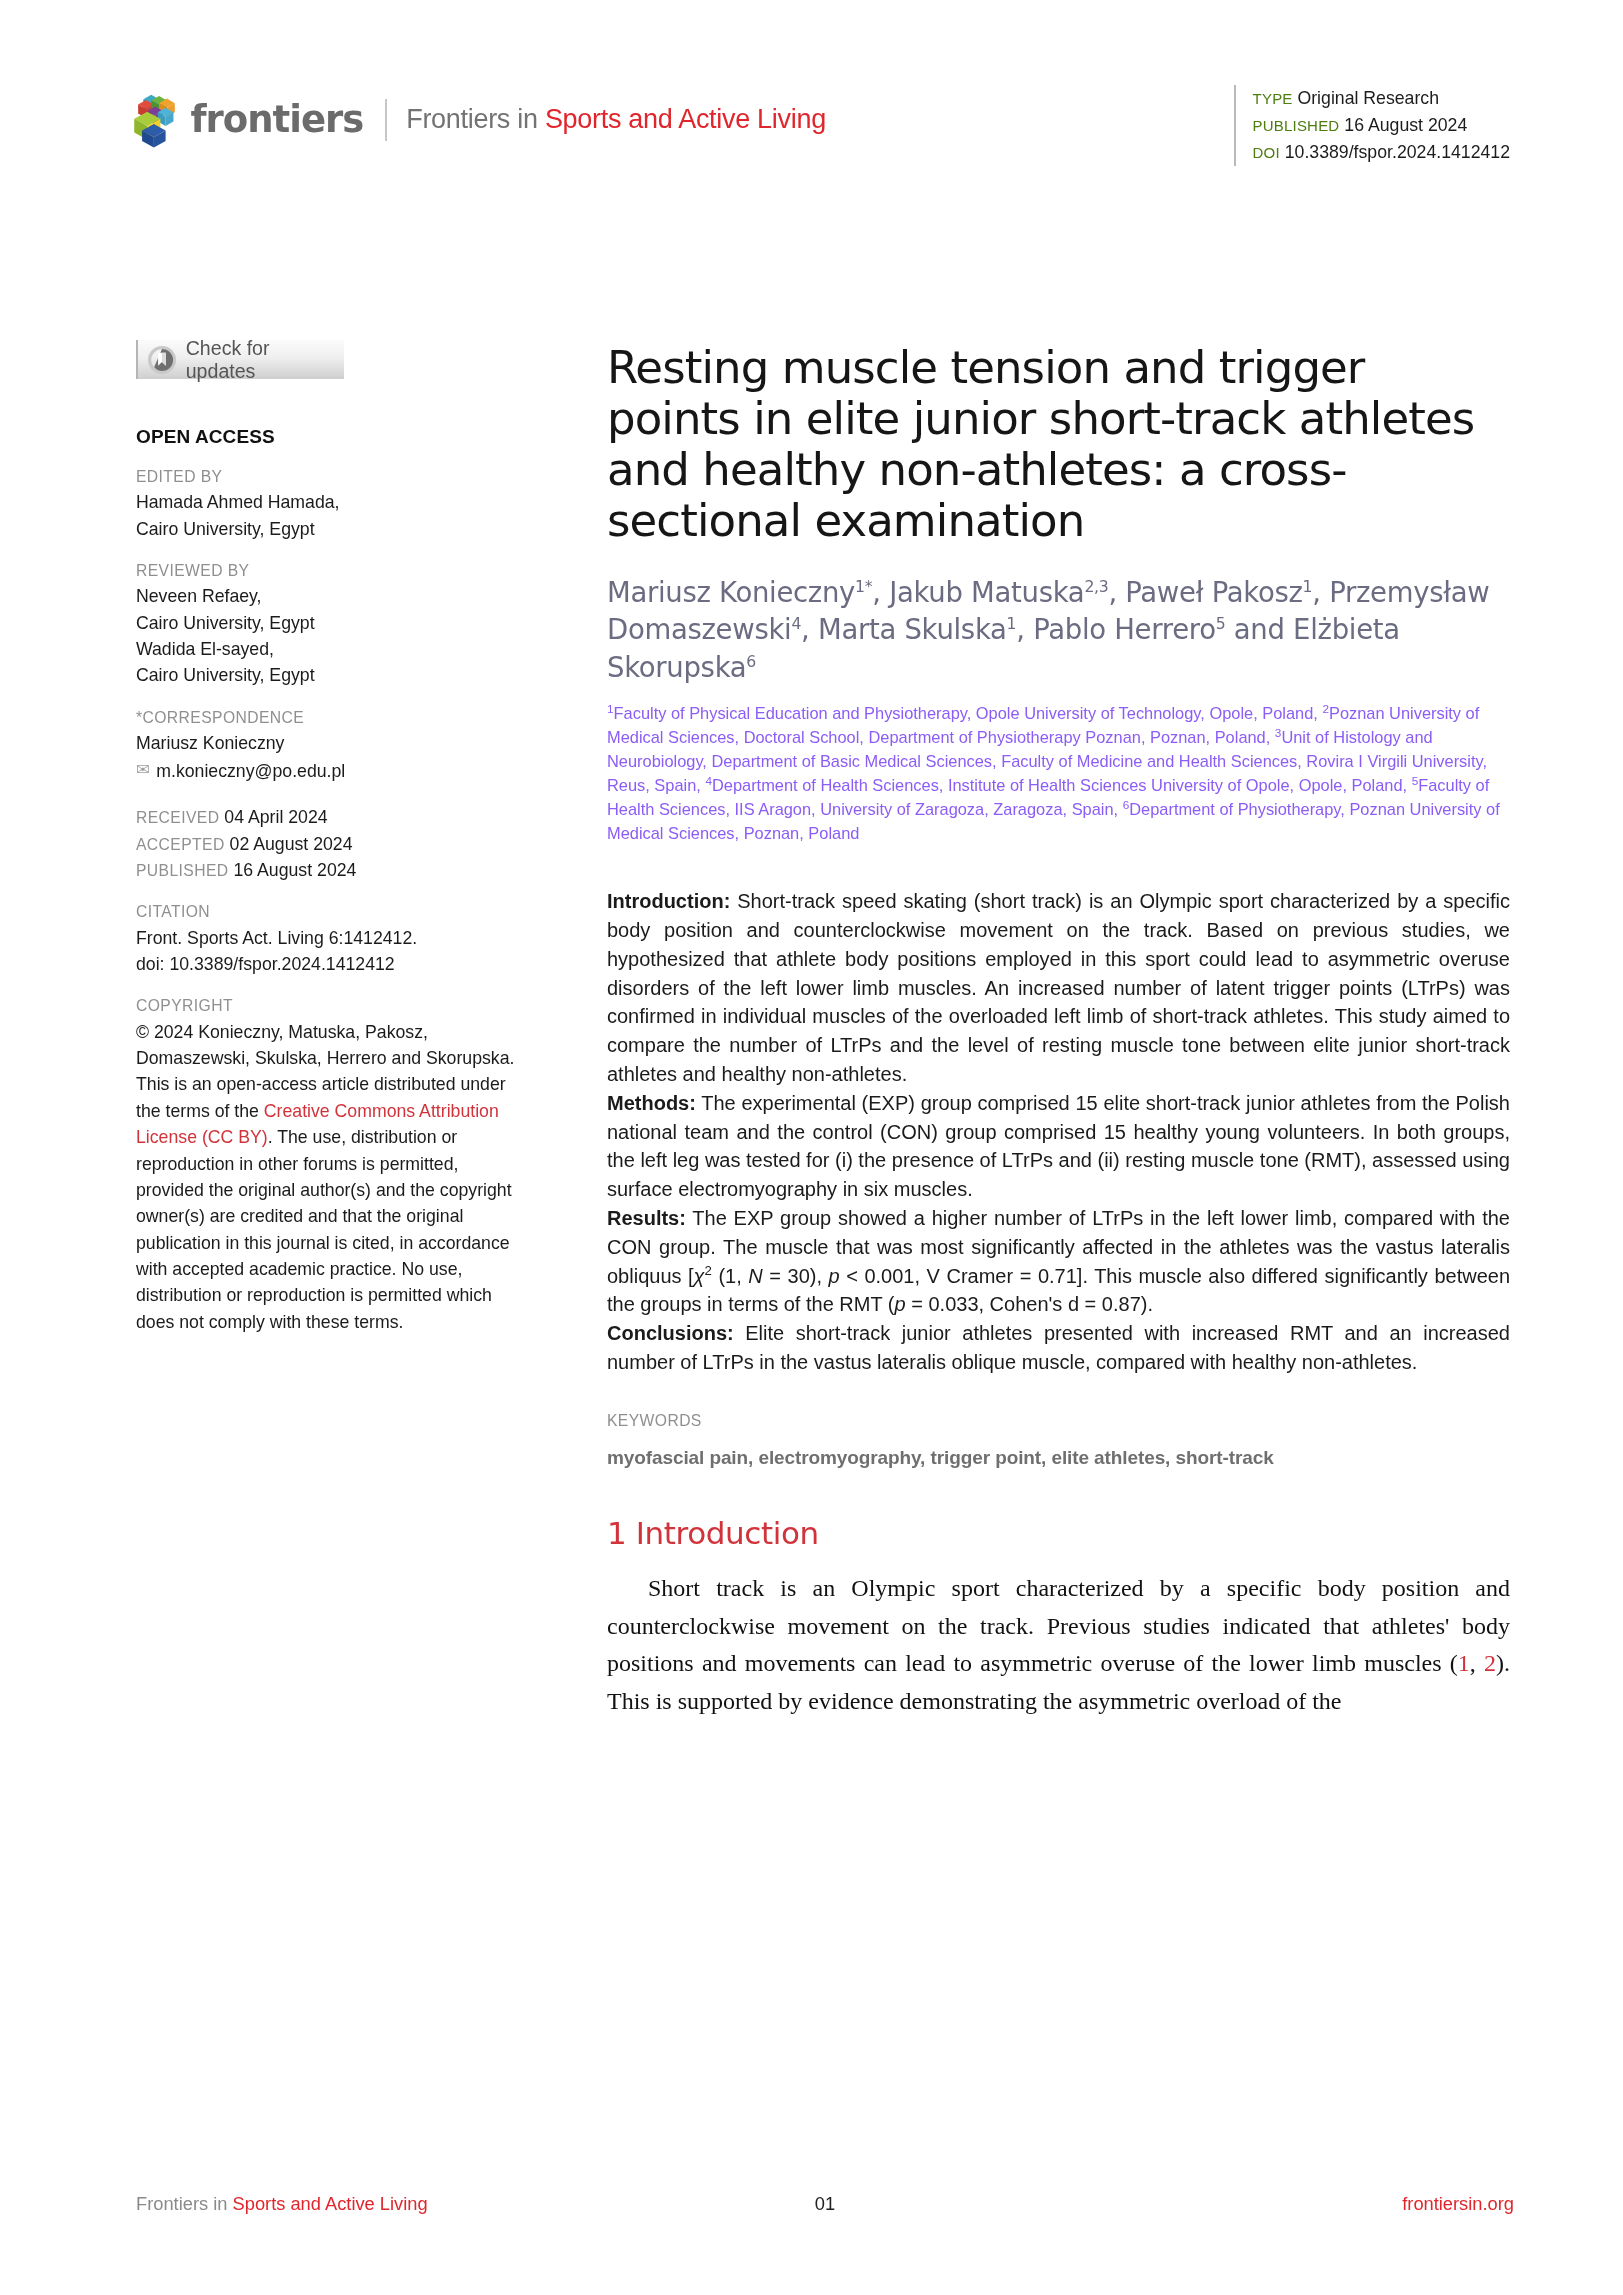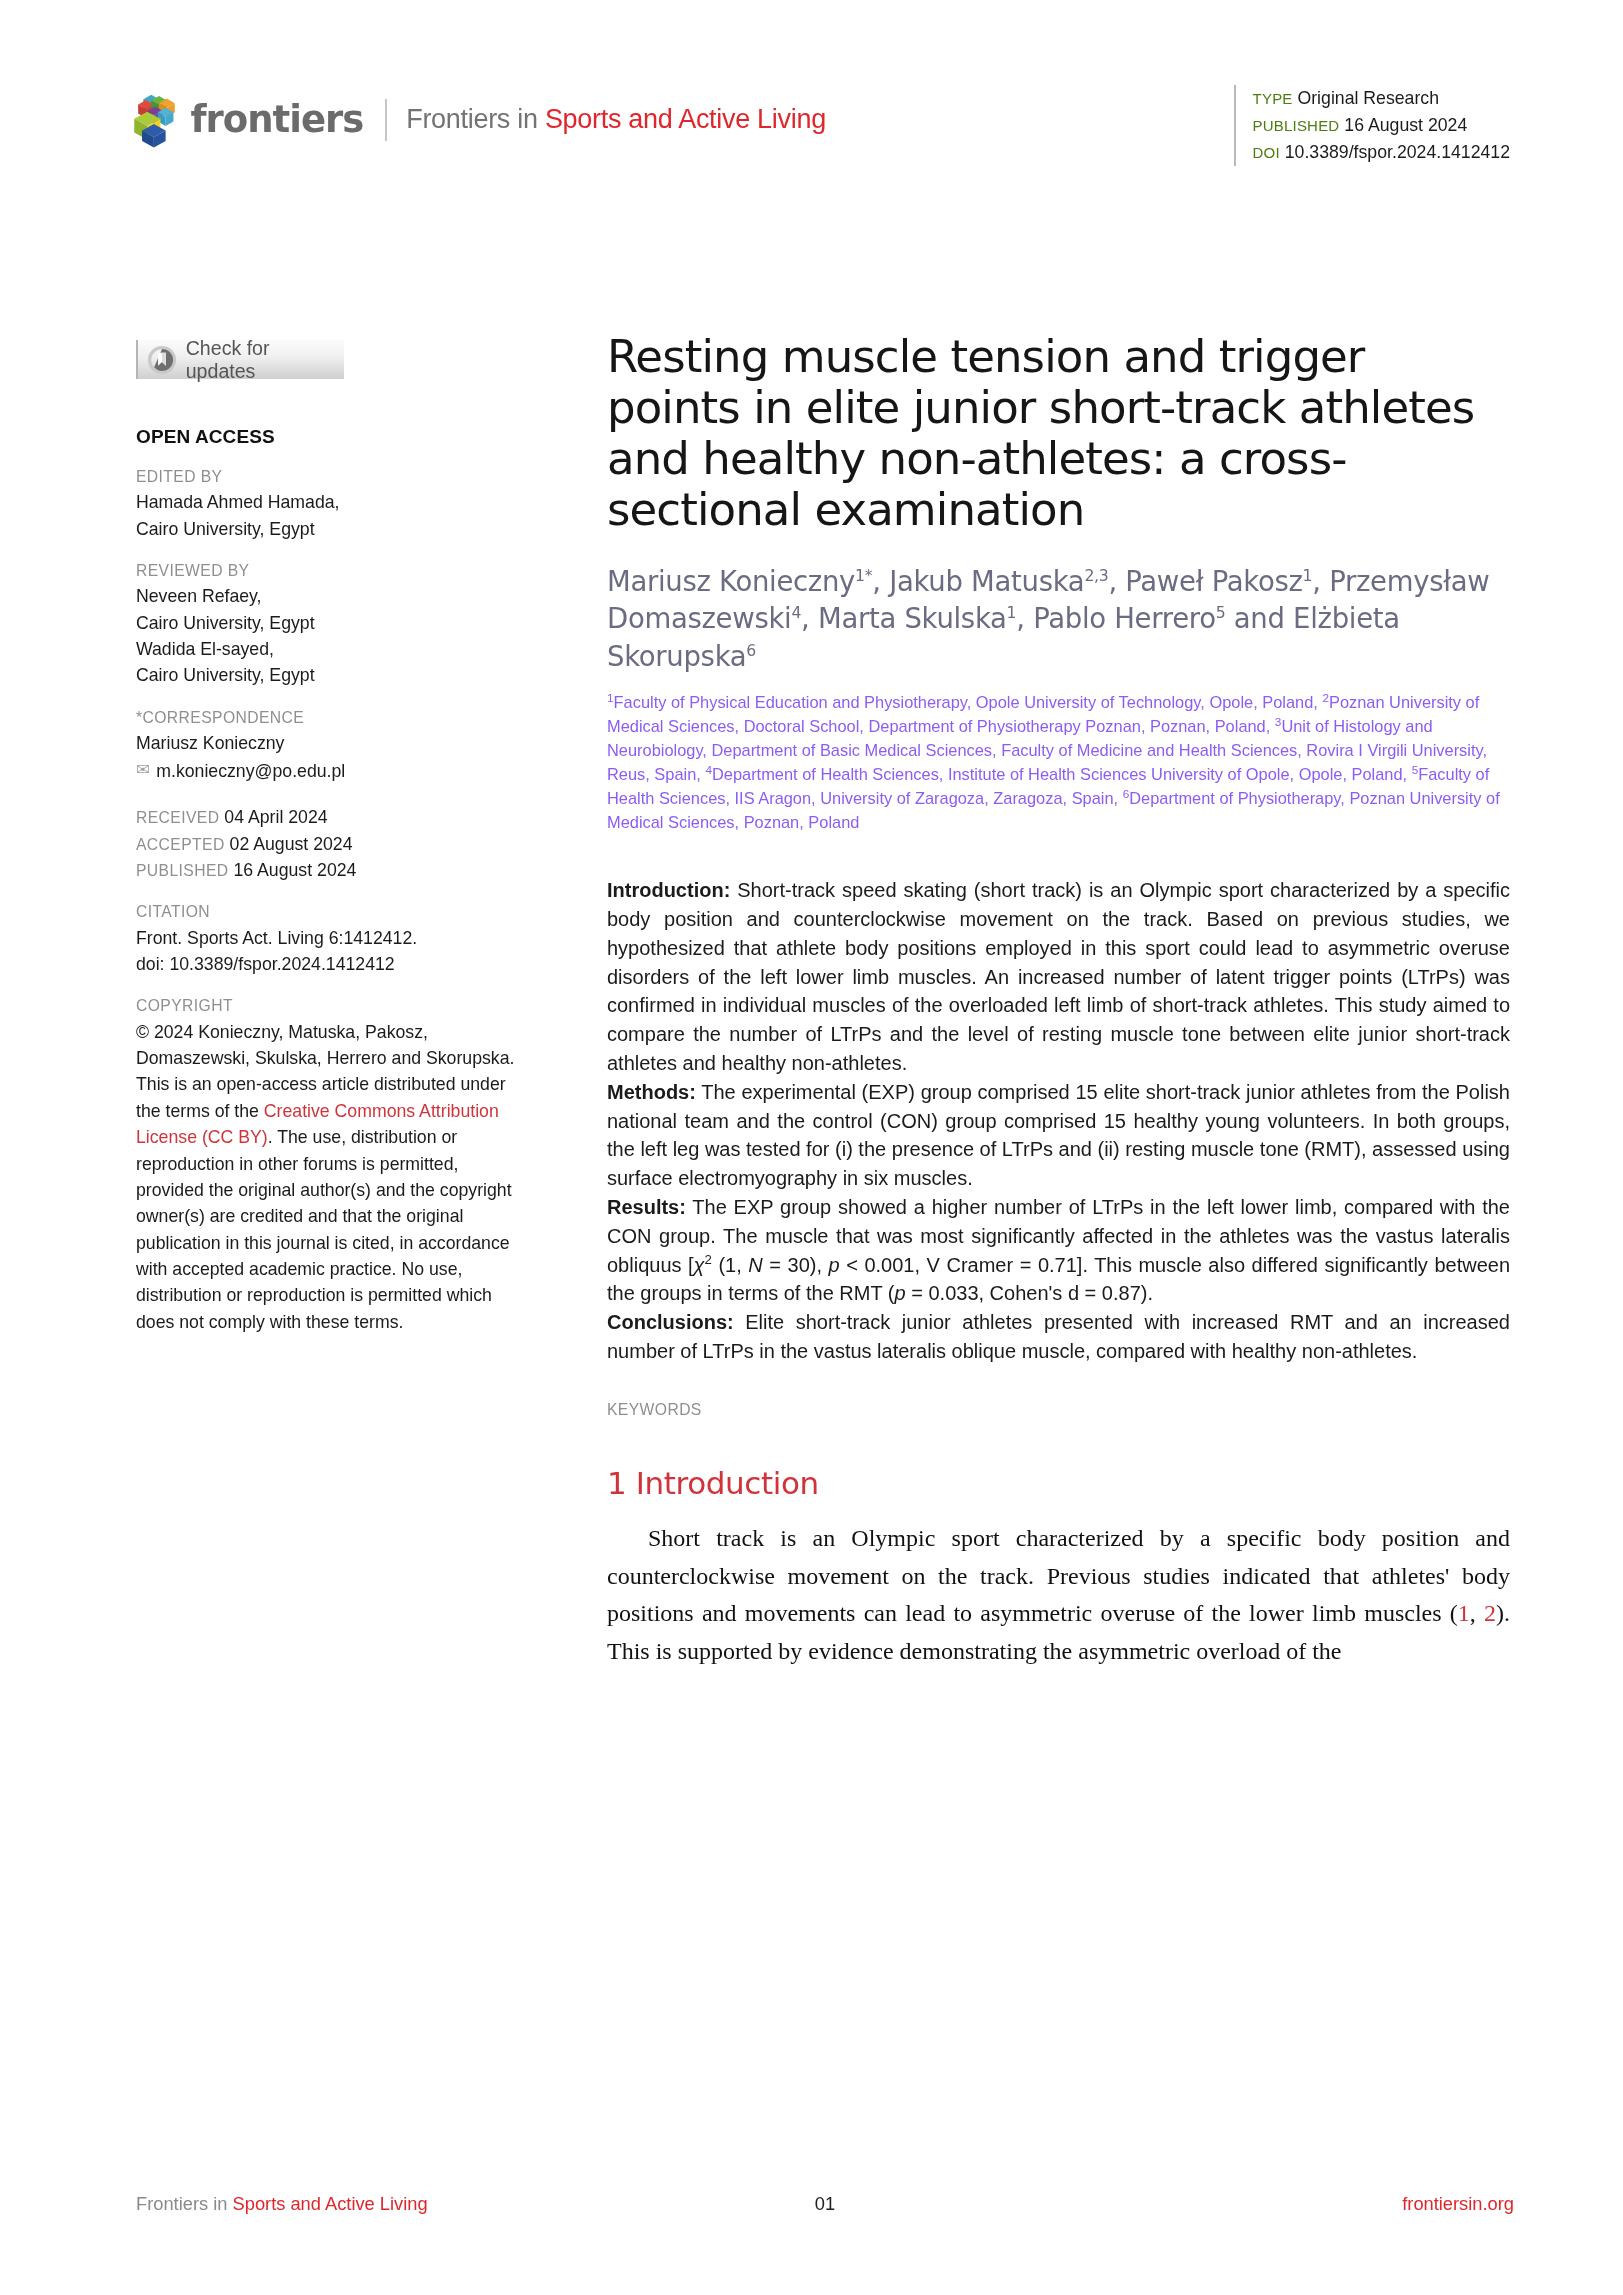--- a/index.html
+++ b/index.html
@@ -51,21 +51,21 @@
   .sec{margin-top:20px;}
   .sec-lbl{font-size:15.7px;color:#8f8f8f;letter-spacing:0.4px;font-family:"Liberation Sans",sans-serif;
            margin-bottom:3.3px;}
   .sec-txt{font-size:17.7px;color:#1b1b1b;line-height:1.49;font-family:"Liberation Sans",sans-serif;}
   .inline-lbl{font-size:15.7px;color:#8f8f8f;letter-spacing:0.4px;}
   .mail-row{display:flex;align-items:flex-start;gap:6.5px;margin-top:1.3px;}
   .mail-ico{font-size:16.4px;color:#9e9e9e;line-height:1.45;}
   .sec-txt a, .lnk{color:#d1333b;text-decoration:none;}
 
   
-  .main{position:absolute;left:599px;top:331px;width:903px;}
+  .main{position:absolute;left:599px;top:342px;width:903px;}
   .title{
     font-family:"DejaVu Sans", sans-serif;
     font-size:45px;line-height:1.135;font-weight:400;color:#161616;
     letter-spacing:-0.9px;margin:0;
   }
   .authors{
     margin-top:27.5px;
     font-family:"DejaVu Sans", sans-serif;
     font-size:27.5px;line-height:1.37;color:#6b6b82;letter-spacing:-0.3px;
   }
@@ -233,20 +233,21 @@
     <div class="affil"><sup>1</sup><span>Faculty of Physical Education and Physiotherapy, Opole University of Technology, Opole, Poland, </span><sup>2</sup><span>Poznan University of Medical Sciences, Doctoral School, Department of Physiotherapy Poznan, Poznan, Poland, </span><sup>3</sup><span>Unit of Histology and Neurobiology, Department of Basic Medical Sciences, Faculty of Medicine and Health Sciences, Rovira I Virgili University, Reus, Spain, </span><sup>4</sup><span>Department of Health Sciences, Institute of Health Sciences University of Opole, Opole, Poland, </span><sup>5</sup><span>Faculty of Health Sciences, IIS Aragon, University of Zaragoza, Zaragoza, Spain, </span><sup>6</sup><span>Department of Physiotherapy, Poznan University of Medical Sciences, Poznan, Poland</span></div>
 
     <div class="abstract">
       <p><b>Introduction:</b><span> Short-track speed skating (short track) is an Olympic sport characterized by a specific body position and counterclockwise movement on the track. Based on previous studies, we hypothesized that athlete body positions employed in this sport could lead to asymmetric overuse disorders of the left lower limb muscles. An increased number of latent trigger points (LTrPs) was confirmed in individual muscles of the overloaded left limb of short-track athletes. This study aimed to compare the number of LTrPs and the level of resting muscle tone between elite junior short-track athletes and healthy non-athletes.</span></p>
       <p><b>Methods:</b><span> The experimental (EXP) group comprised 15 elite short-track junior athletes from the Polish national team and the control (CON) group comprised 15 healthy young volunteers. In both groups, the left leg was tested for (i) the presence of LTrPs and (ii) resting muscle tone (RMT), assessed using surface electromyography in six muscles.</span></p>
       <p><b>Results:</b><span> The EXP group showed a higher number of LTrPs in the left lower limb, compared with the CON group. The muscle that was most significantly affected in the athletes was the vastus lateralis obliquus [</span><i>χ</i><sup>2</sup><span> (1, </span><i>N</i><span> = 30), </span><i>p</i><span> &lt; 0.001, V Cramer = 0.71]. This muscle also differed significantly between the groups in terms of the RMT (</span><i>p</i><span> = 0.033, Cohen's d = 0.87).</span></p>
       <p><b>Conclusions:</b><span> Elite short-track junior athletes presented with increased RMT and an increased number of LTrPs in the vastus lateralis oblique muscle, compared with healthy non-athletes.</span></p>
     </div>
 
     <div class="kw-lbl">KEYWORDS</div>
+    <div class="kw">myofascial pain, electromyography, trigger point, elite athletes, short-track</div>
 
     <div class="h1">1 Introduction</div>
 
     <div class="body-serif"><span>Short track is an Olympic sport characterized by a specific body position and counterclockwise movement on the track. Previous studies indicated that athletes' body positions and movements can lead to asymmetric overuse of the lower limb muscles (</span><span class="ref">1</span><span>, </span><span class="ref">2</span><span>). This is supported by evidence demonstrating the asymmetric overload of the</span></div>
   </div>
 
   <div class="footer">
     <div class="foot-left"><span>Frontiers in </span><span class="red">Sports and Active Living</span></div>
     <div class="foot-page">01</div>
     <div class="foot-right">frontiersin.org</div>

